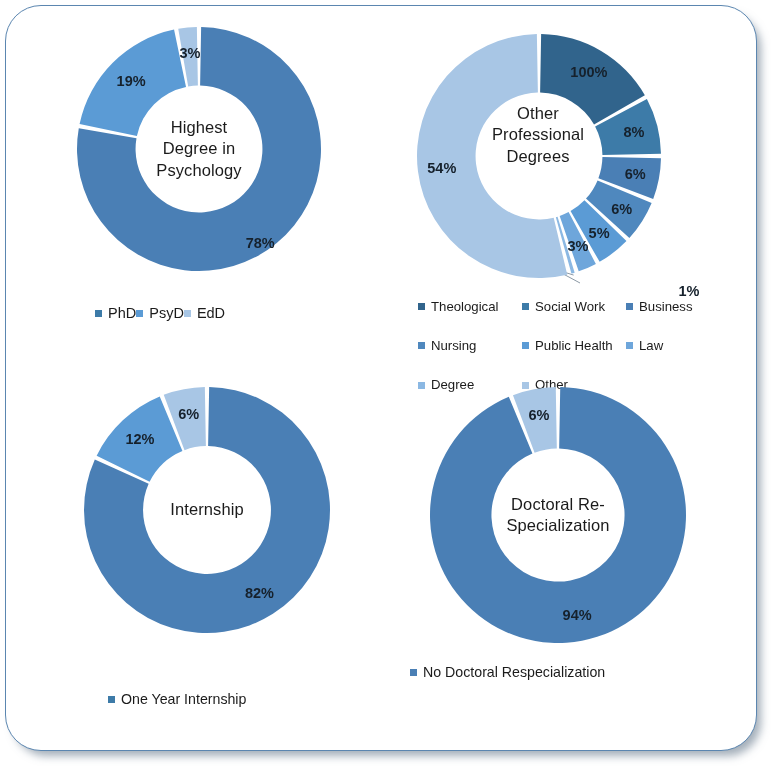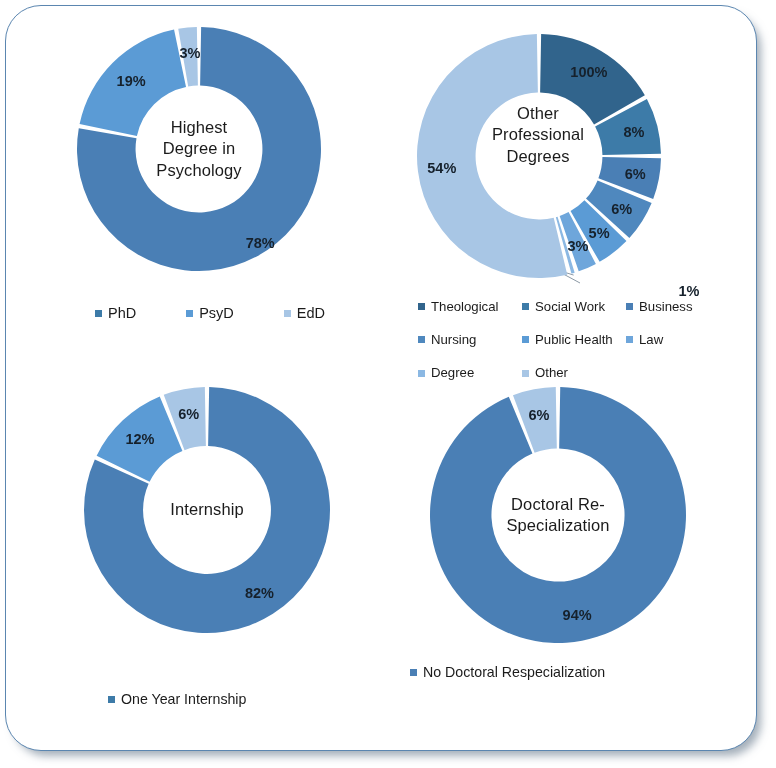--- a/index.html
+++ b/index.html
@@ -88,30 +88,30 @@
     width: 7px;
     height: 7px;
     flex: 0 0 auto;
     margin-right: 6px;
     display: inline-block;
   }
   .legend-text { line-height: 1.0; }
 
   
   #legend-degree { left: 95px; top: 306px; width: 230px; }
-  #legend-degree .legend-row { justify-content: space-between; }
+  #legend-degree .legend-row { }
   #legend-degree .legend-text { font-size: 14.5px; }
   #legend-degree .swatch { width: 7px; height: 7px; }
 
   
   #legend-other { left: 418px; top: 300px; width: 290px; }
   #legend-other .grid {
     display: grid;
     grid-template-columns: 104px 104px 82px;
-    row-gap: 20px;
+    row-gap: 26px;
   }
   #legend-other .legend-text { font-size: 13.2px; }
 
   
   #legend-internship { left: 108px; top: 660px; margin-top: 32px; }
   #legend-internship .legend-item { margin-bottom: 7px; }
   #legend-internship .legend-text { font-size: 14.2px; }
 
   
   #legend-respec { left: 410px; top: 665px; }

